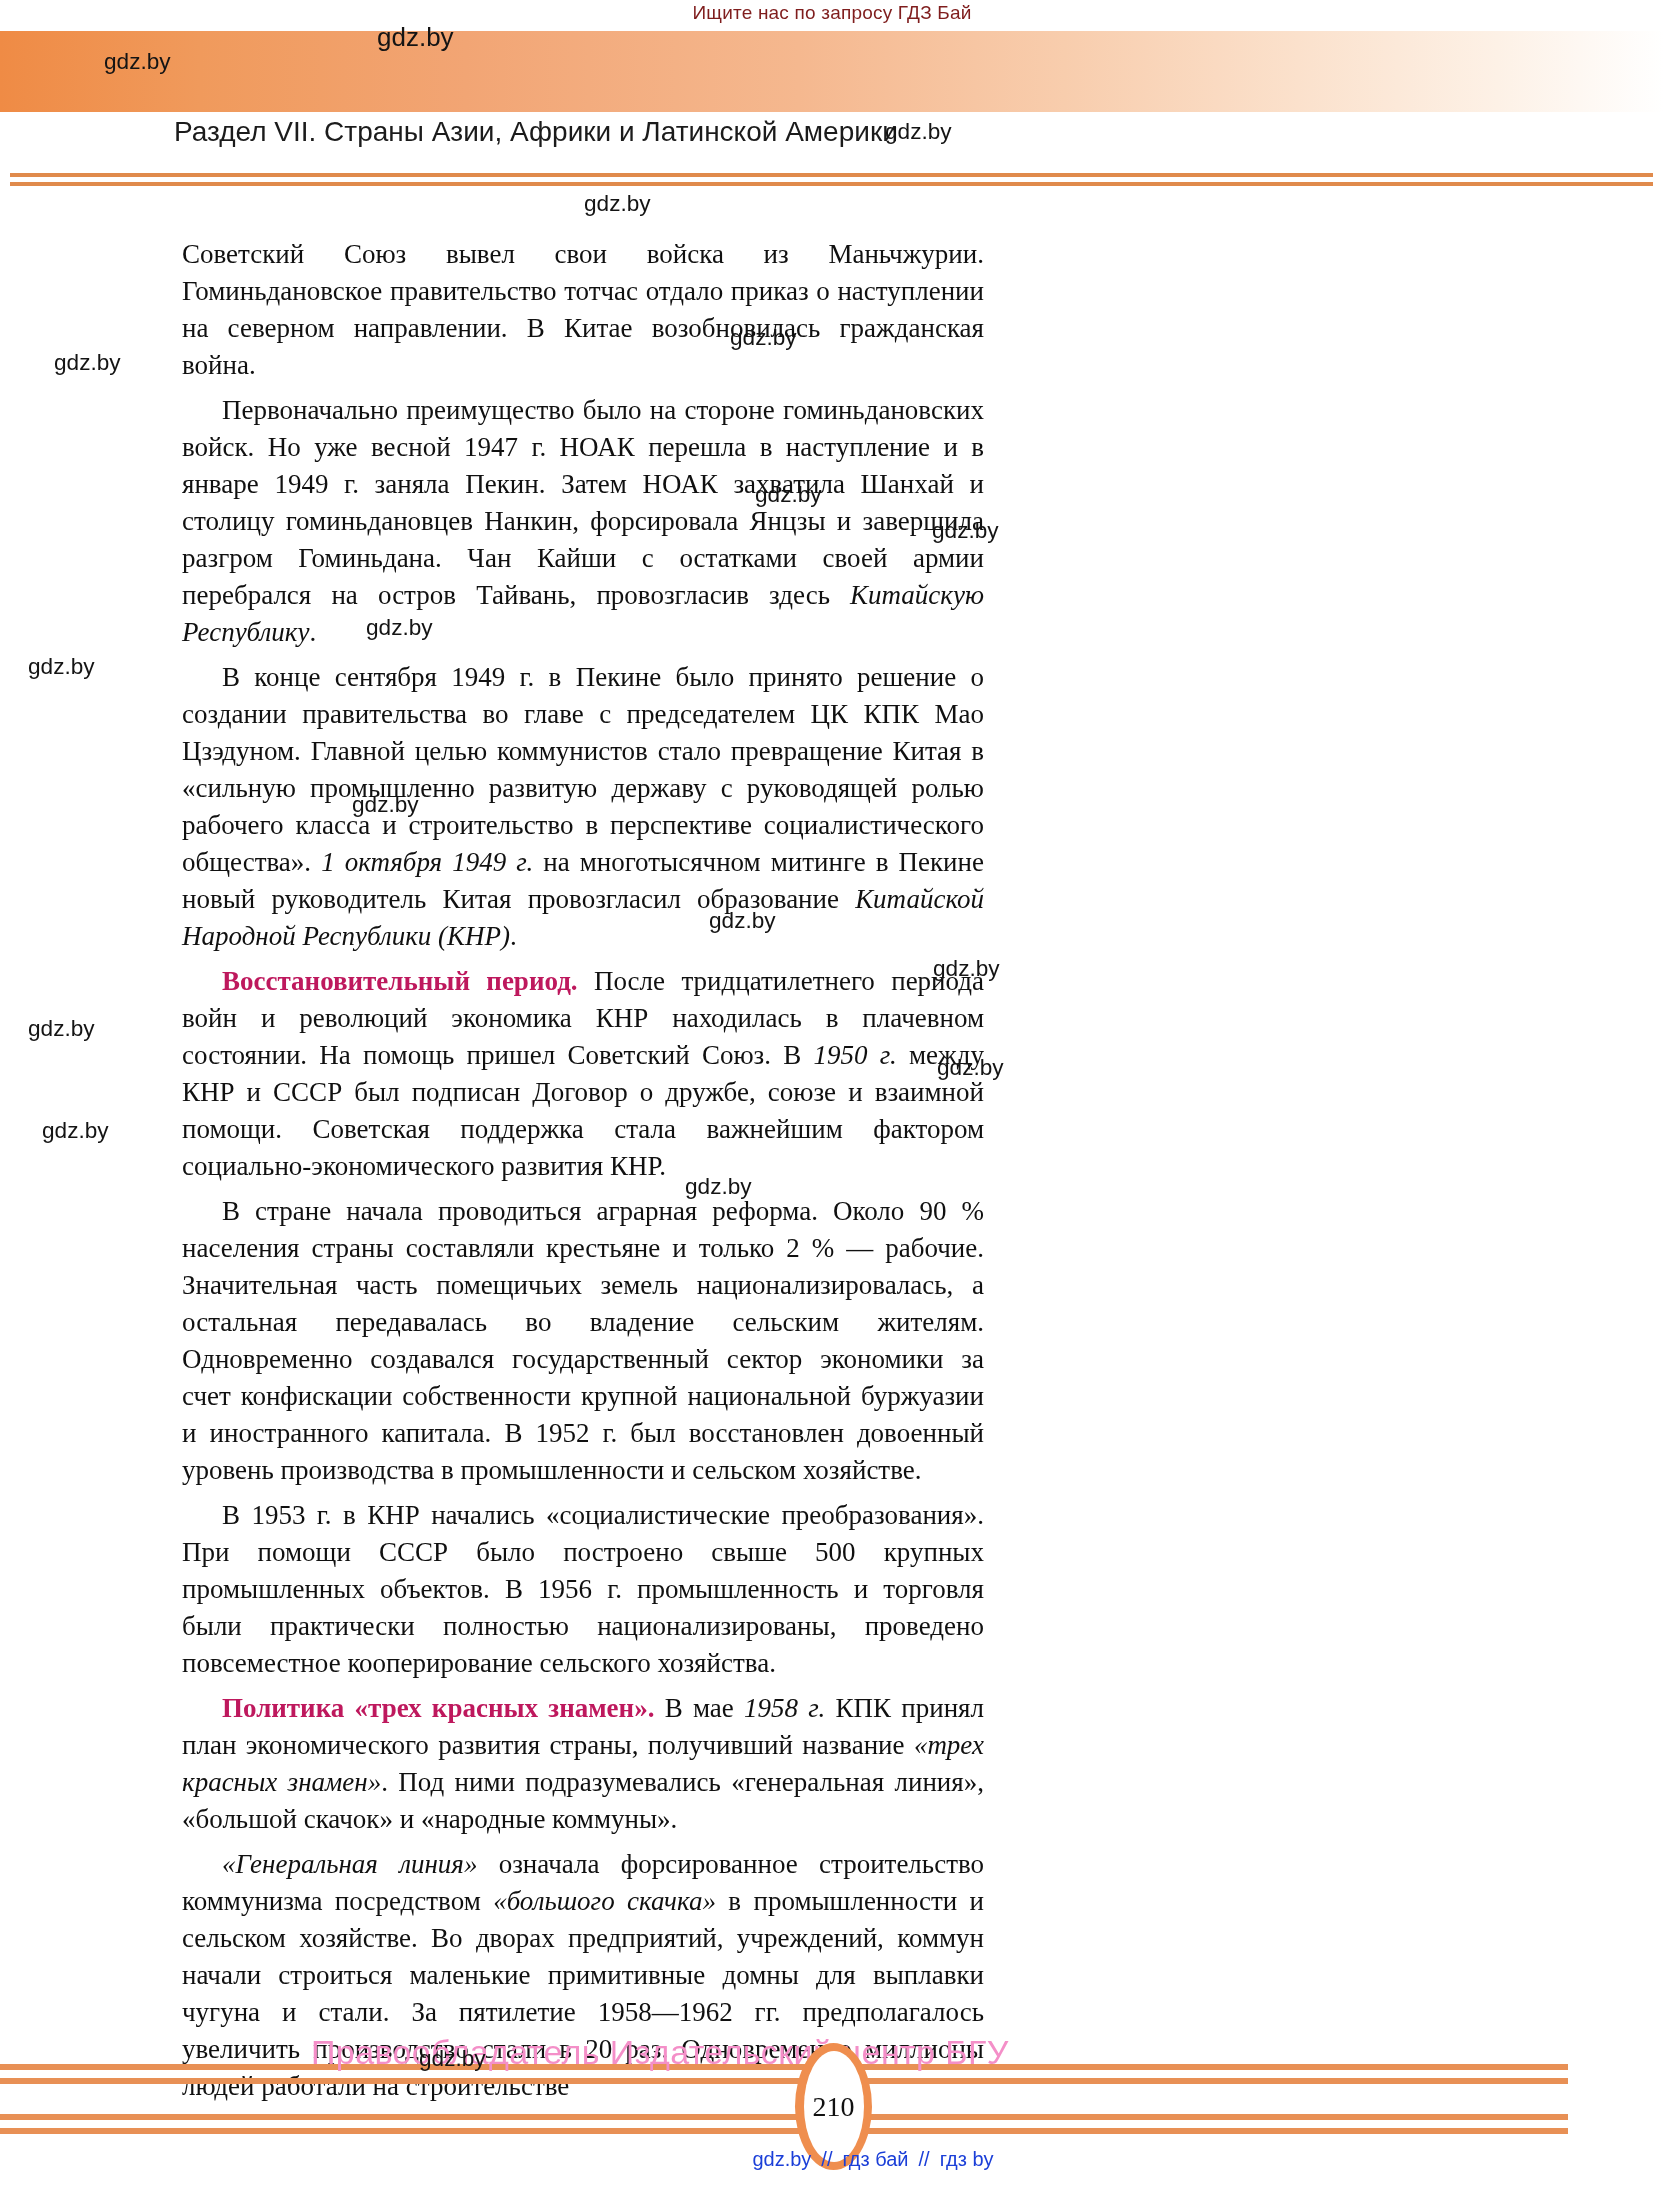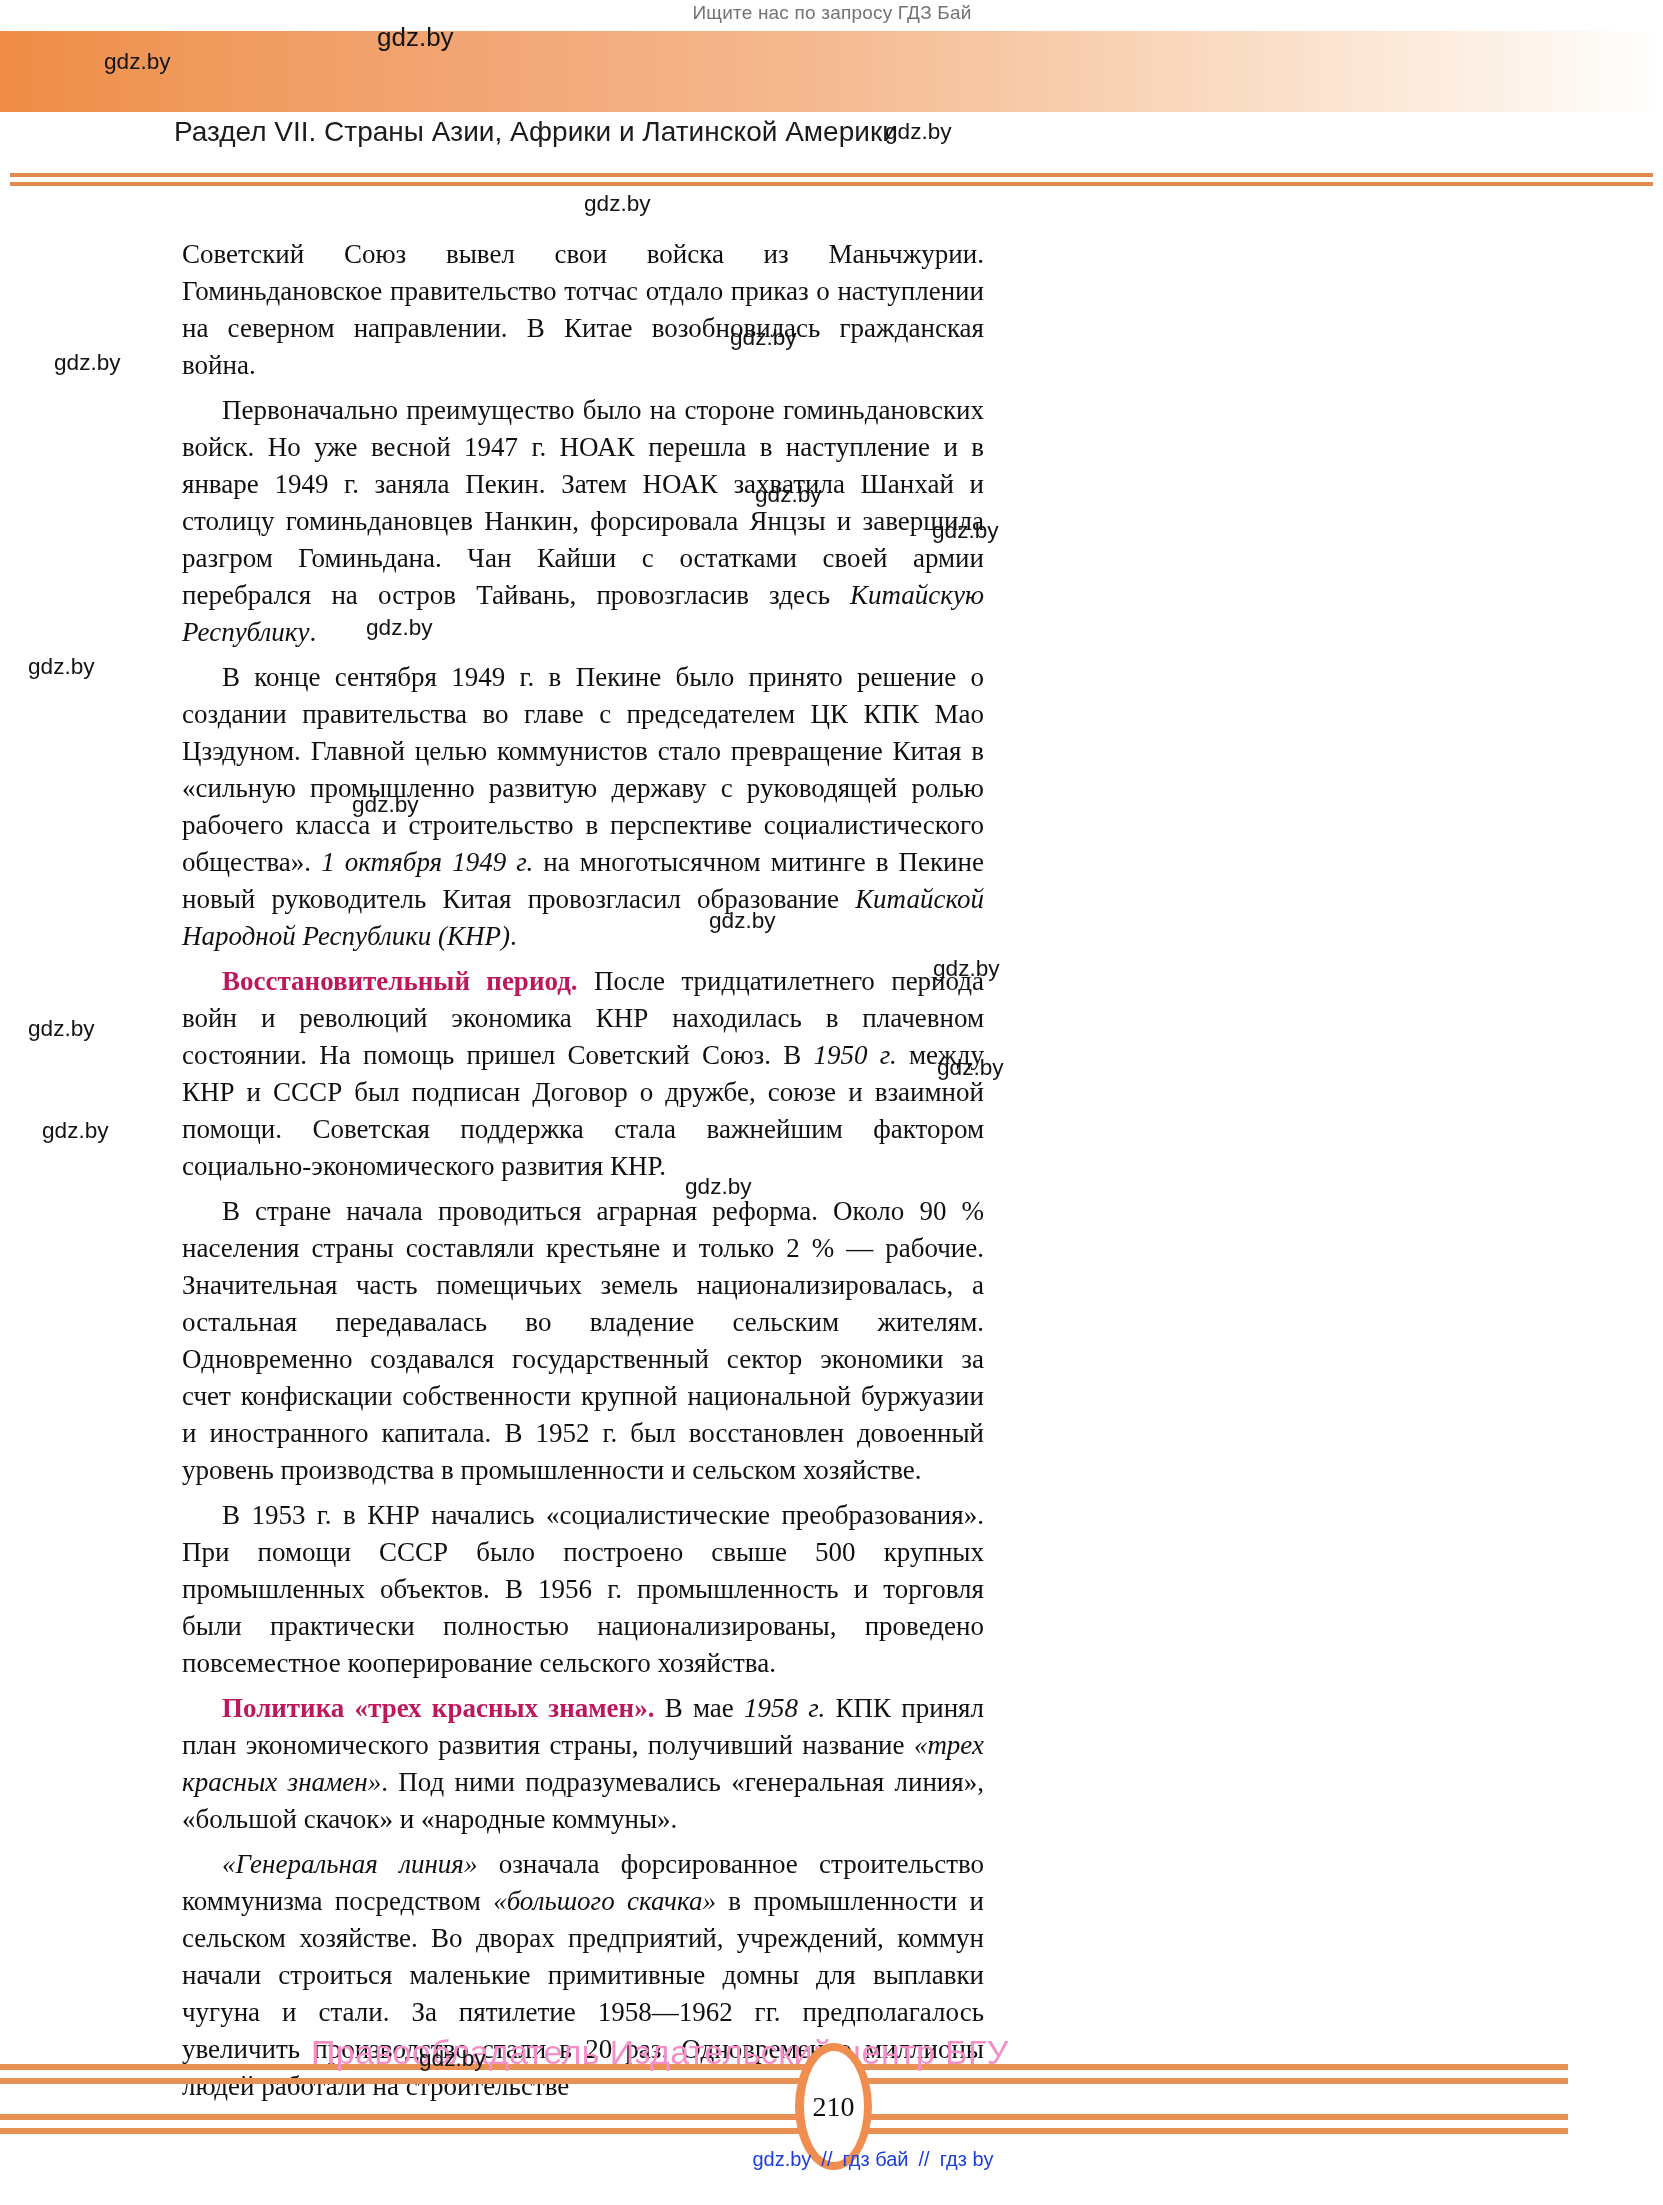--- a/index.html
+++ b/index.html
@@ -19,21 +19,21 @@
   .promo-strip {
     position: absolute;
     top: 0; left: 0;
     width: 1664px;
     height: 25px;
     text-align: center;
   }
   .promo-text {
     font-family: "Liberation Sans", sans-serif;
     font-size: 19px;
-    color: #737373;
+    color: #7f1d1d;
     line-height: 25px;
     letter-spacing: 0.2px;
     white-space: nowrap;
   }
 
   
   .banner {
     position: absolute;
     top: 31px; left: 0;
     width: 1664px;

